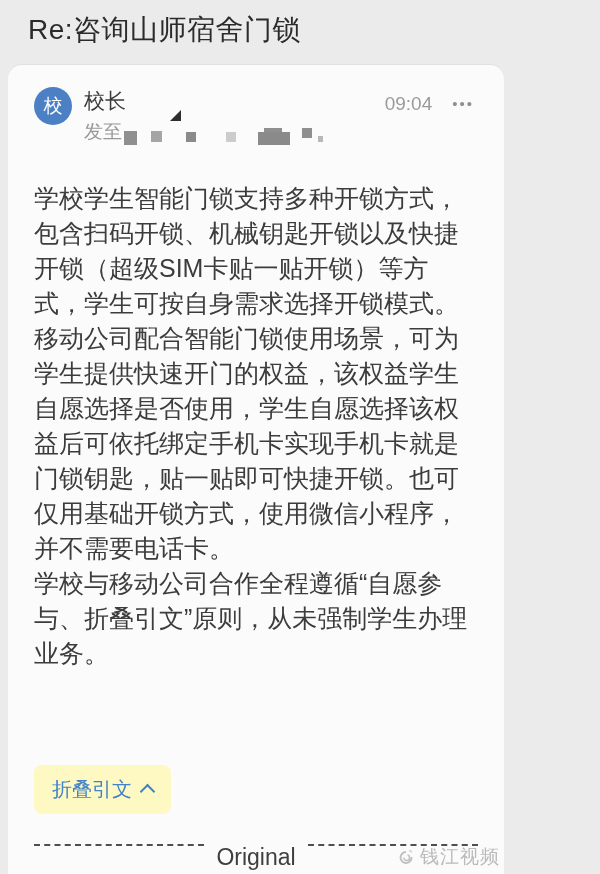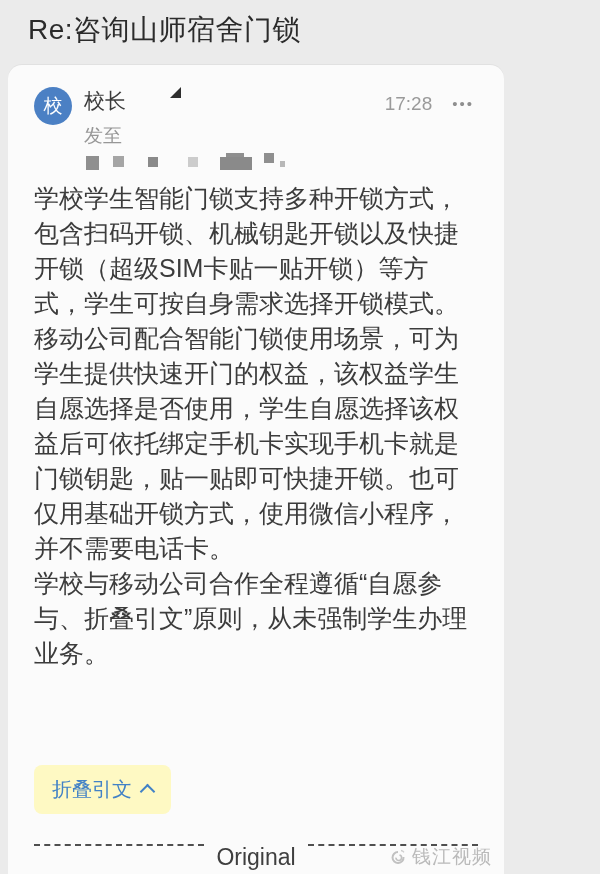--- a/index.html
+++ b/index.html
@@ -30,28 +30,28 @@
 
   
   .mail-header { display: flex; align-items: flex-start; }
   .avatar {
     width: 38px; height: 38px; border-radius: 50%;
     background: #4b80c4; color: #ffffff;
     font-size: 19px; line-height: 38px; text-align: center;
     flex: 0 0 auto; cursor: pointer;
   }
   .sender-col { margin-left: 12px; flex: 1 1 auto; min-width: 0; }
-  .sender-row { display: flex; height: 28px; gap: 40px; }
+  .sender-row { display: flex; align-items: flex-end; height: 28px; gap: 40px; }
   .sender-name { font-size: 21px; color: #3a3a3a; }
   .redact-tri {
     width: 0; height: 0; margin: 0 0 -6px 4px;
     border-left: 11px solid transparent;
     border-bottom: 11px solid #2e2e2e;
   }
-  .sentto-row { display: flex; align-items: flex-start; margin-top: 8px; height: 22px; flex-direction: column; }
+  .sentto-row { display: flex; align-items: flex-end; margin-top: 8px; height: 22px; }
   .sentto-label { font-size: 19px; color: #979797; flex: 0 0 auto; }
   .rblocks { display: flex; align-items: center; }
   .rb { display: inline-block; flex: 0 0 auto; }
 
   .meta-col { display: flex; align-items: center; margin-top: 6px; flex: 0 0 auto; }
   .time { font-size: 19px; color: #9a9a9a; }
   .more-btn {
     margin-left: 16px; border: 0; background: transparent; padding: 0 4px;
     font-size: 15px; color: #8f8f8f; letter-spacing: 2px; cursor: pointer;
     line-height: 22px;
@@ -94,21 +94,21 @@
     height: 120px; box-sizing: border-box; overflow: hidden;
   }
   .qrow1 { display: flex; align-items: center; height: 14px; }
   .qrow2 { display: flex; align-items: flex-end; height: 22px; margin-top: 8px; }
   .quote-date {
     margin-top: 2px; font-size: 22px; color: #3a3a3a; letter-spacing: 0.5px;
   }
 
   
   .watermark {
-    position: absolute; right: 16px; bottom: 4px;
+    position: absolute; right: 8px; bottom: 4px;
     display: flex; align-items: center;
     color: #ababab; opacity: 0.8; font-size: 19px; letter-spacing: 1px;
   }
   .watermark svg { margin-right: 4px; opacity: 0.9; }
 </style>
 </head>
 <body>
 
 <div class="stage">
 
@@ -135,21 +135,21 @@
             <span class="rb" style="width:10px;height:10px;background:#cccccc;margin-left:30px;margin-top:4px;"></span>
             <span class="rb" style="width:18px;height:8px;background:#8f8f8f;margin-left:28px;margin-top:-6px;"></span>
             <span class="rb" style="width:32px;height:13px;background:#8a8a8a;margin-left:-24px;margin-top:8px;"></span>
             <span class="rb" style="width:10px;height:10px;background:#8f8f8f;margin-left:12px;margin-top:-4px;"></span>
             <span class="rb" style="width:5px;height:6px;background:#b8b8b8;margin-left:6px;margin-top:8px;"></span>
           </span>
         </div>
       </div>
 
       <div class="meta-col">
-        <span class="time">17:28</span>
+        <span class="time">09:04</span>
         <button class="more-btn">•••</button>
       </div>
     </div>
 
     <div class="mail-body">
       <p>学校学生智能门锁支持多种开锁方式，包含扫码开锁、机械钥匙开锁以及快捷开锁（超级SIM卡贴一贴开锁）等方式，学生可按自身需求选择开锁模式。</p>
       <p>移动公司配合智能门锁使用场景，可为学生提供快速开门的权益，该权益学生自愿选择是否使用，学生自愿选择该权益后可依托绑定手机卡实现手机卡就是门锁钥匙，贴一贴即可快捷开锁。也可仅用基础开锁方式，使用微信小程序，并不需要电话卡。</p>
       <p>学校与移动公司合作全程遵循“自愿参与、折叠引文”原则，从未强制学生办理业务。</p>
     </div>
 

